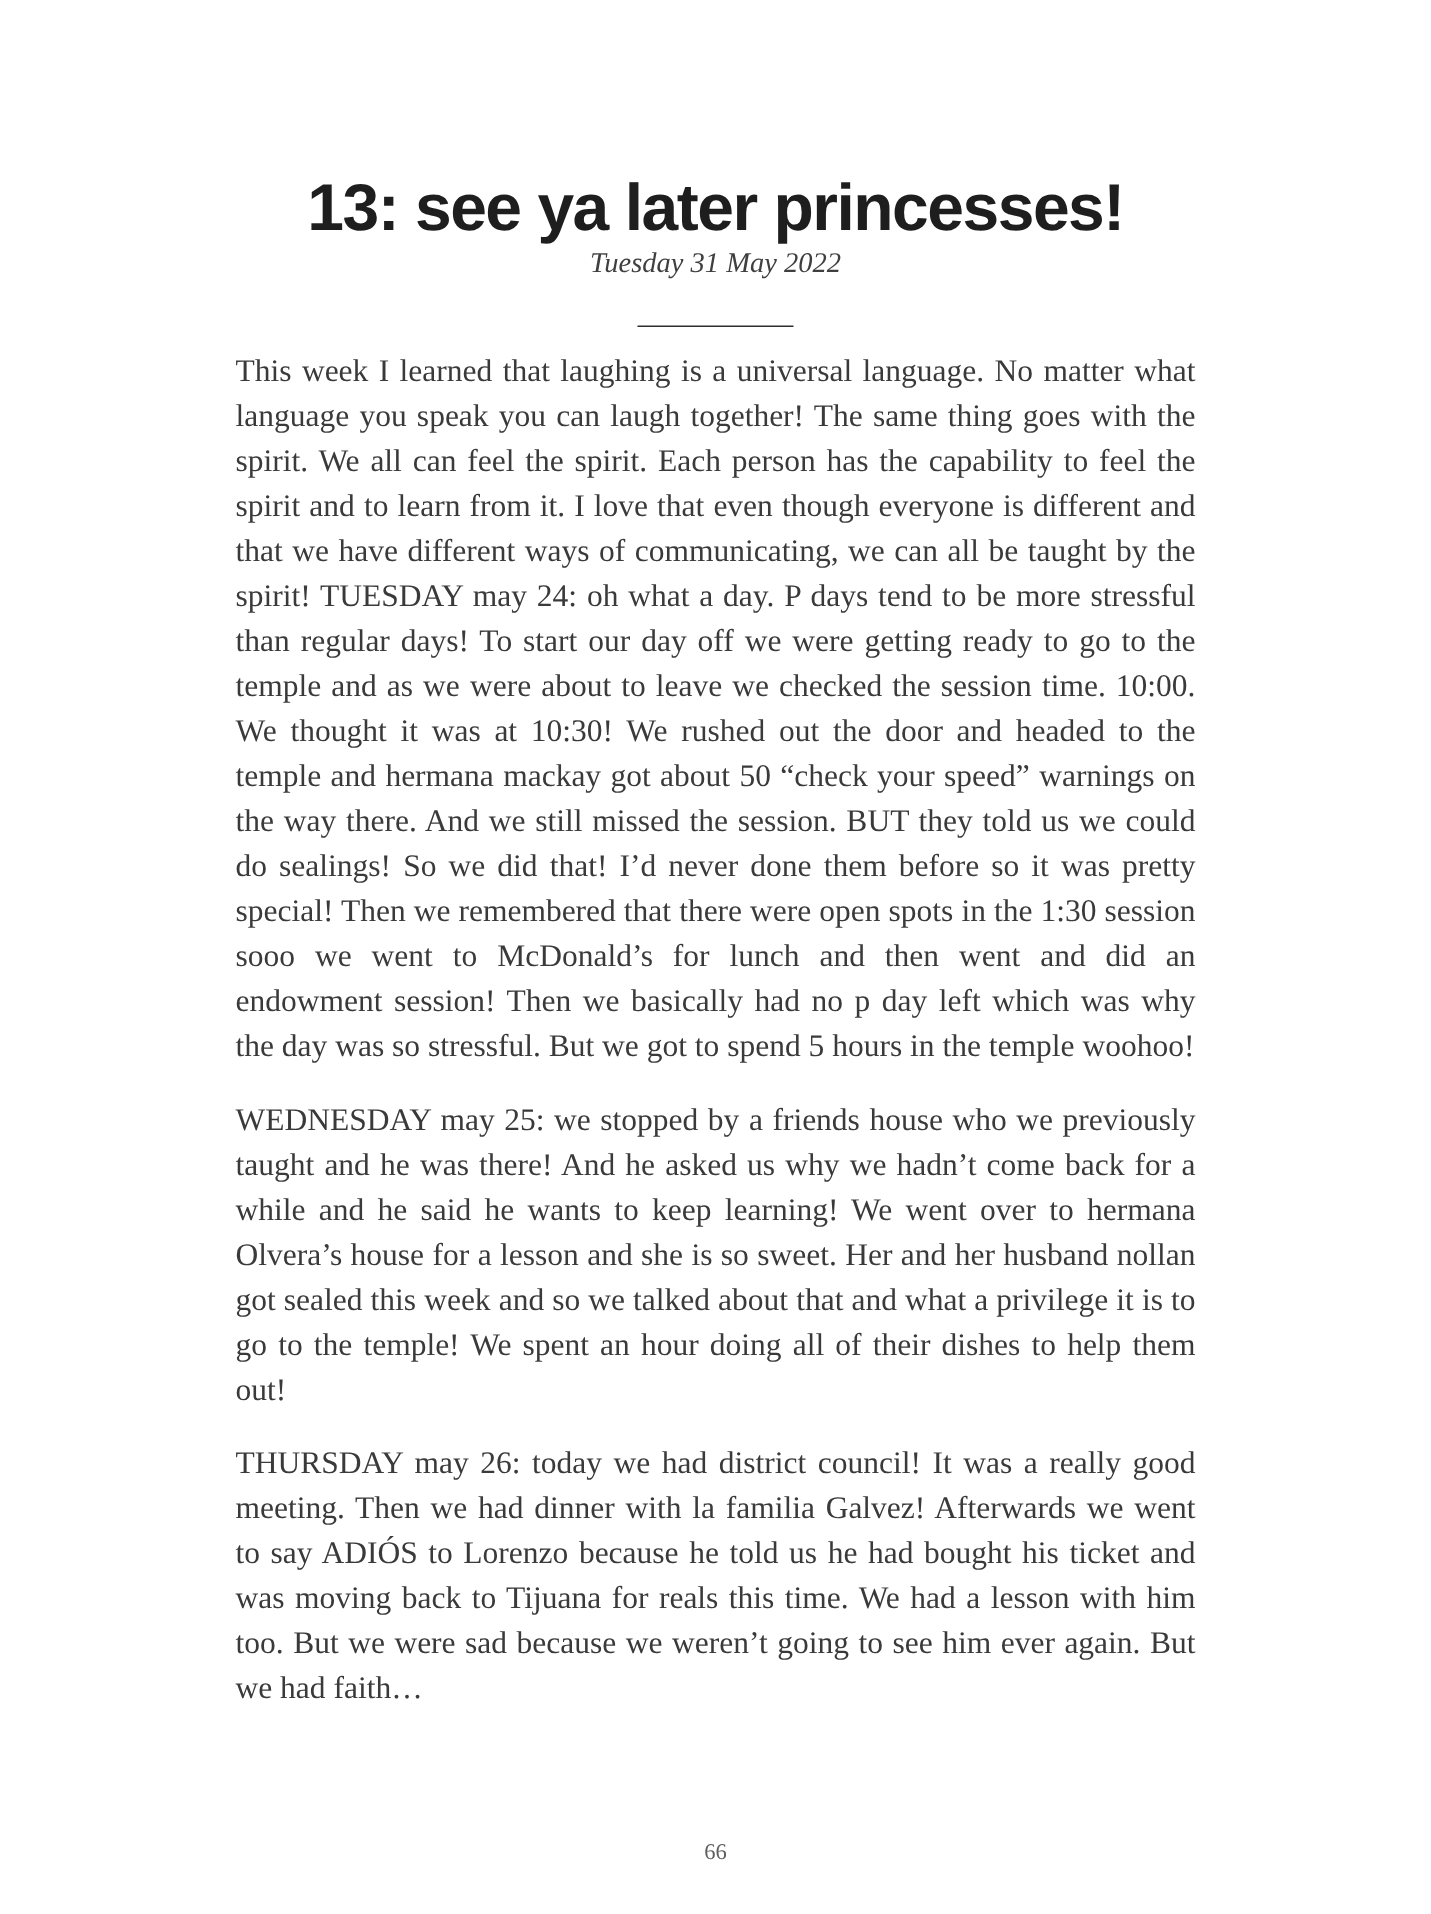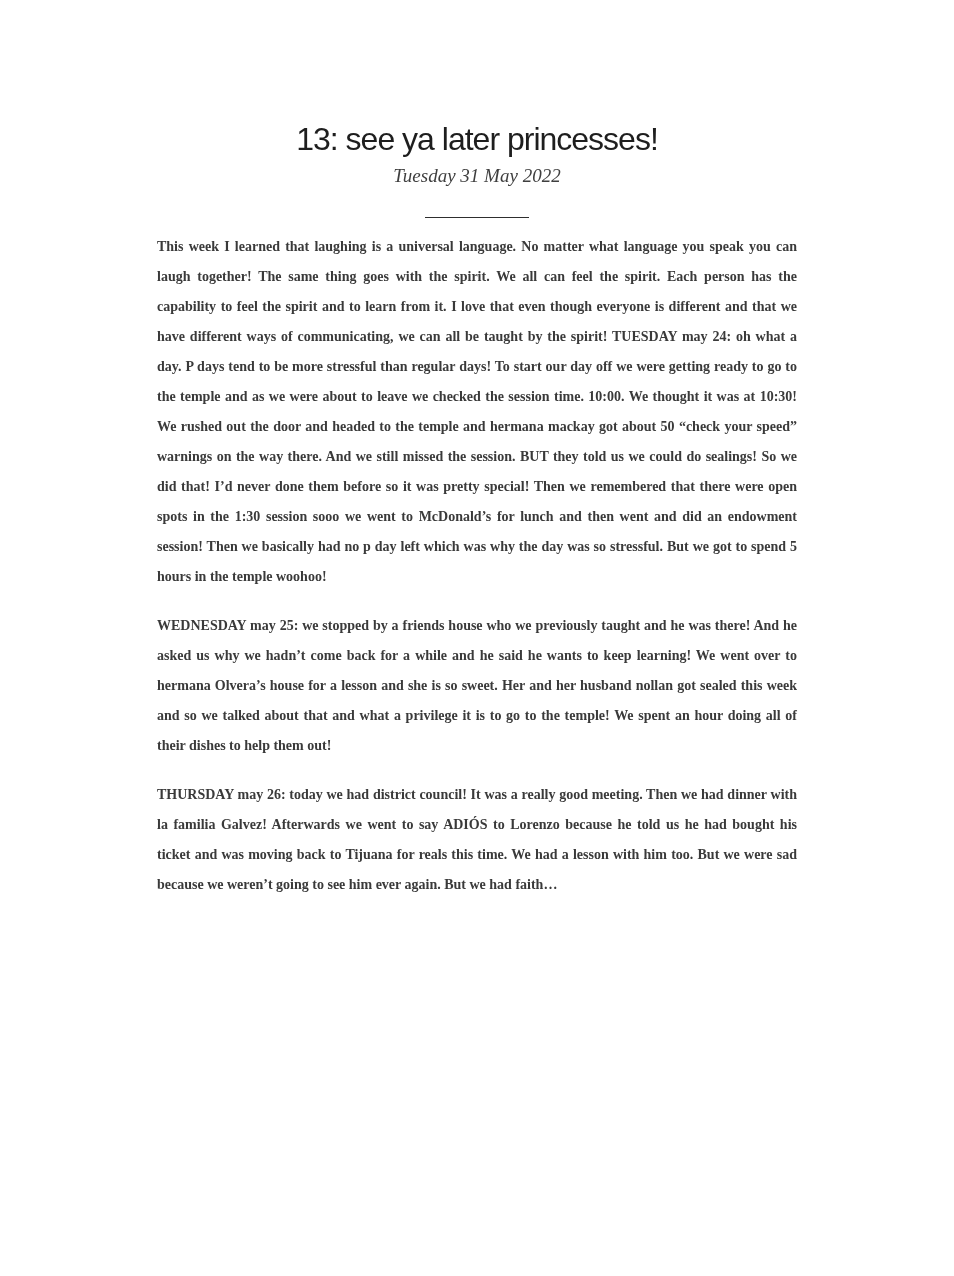--- a/index.html
+++ b/index.html
@@ -23,22 +23,22 @@
     position: relative;
     width: 954px;
     height: 1276px;
     background: var(--background);
     padding-top: 117px;
   }
   .post-title {
     margin: 0;
     text-align: center;
     font-family: "Liberation Sans", sans-serif;
-    font-weight: normal;
-    font-size: 32px;
+    font-weight: bold;
+    font-size: 44px;
     line-height: 44px;
     letter-spacing: -1px;
     color: var(--title-text);
   }
   .post-date {
     margin-top: 5px;
     text-align: center;
     font-family: "Liberation Serif", serif;
     font-style: italic;
     font-size: 19px;
@@ -48,25 +48,24 @@
   .divider {
     width: 104px;
     height: 0;
     border-top: 1.5px solid var(--divider);
     margin: 31px auto 0 auto;
   }
   .post-body {
     width: 640px;
     margin: 14px auto 0 auto;
     font-family: "Liberation Serif", serif;
-    font-size: 14px;
+    font-size: 21px;
     line-height: 30px;
     color: var(--body-text);
     text-align: justify;
-    font-weight: bold;
   }
   .post-body p {
     margin: 0 0 19px 0;
   }
   .post-body p:last-child { margin-bottom: 0; }
   .page-number {
     position: absolute;
     left: 0;
     right: 0;
     bottom: 32px;
@@ -87,14 +86,15 @@
   <div class="post-date">Tuesday 31 May 2022</div>
 
   <div class="divider"></div>
 
   <article class="post-body">
     <p>This week I learned that laughing is a universal language. No matter what language you speak you can laugh together! The same thing goes with the spirit. We all can feel the spirit. Each person has the capability to feel the spirit and to learn from it. I love that even though everyone is different and that we have different ways of communicating, we can all be taught by the spirit! TUESDAY may 24: oh what a day. P days tend to be more stressful than regular days! To start our day off we were getting ready to go to the temple and as we were about to leave we checked the session time. 10:00. We thought it was at 10:30! We rushed out the door and headed to the temple and hermana mackay got about 50 “check your speed” warnings on the way there. And we still missed the session. BUT they told us we could do sealings! So we did that! I’d never done them before so it was pretty special! Then we remembered that there were open spots in the 1:30 session sooo we went to McDonald’s for lunch and then went and did an endowment session! Then we basically had no p day left which was why the day was so stressful. But we got to spend 5 hours in the temple woohoo!</p>
     <p>WEDNESDAY may 25: we stopped by a friends house who we previously taught and he was there! And he asked us why we hadn’t come back for a while and he said he wants to keep learning! We went over to hermana Olvera’s house for a lesson and she is so sweet. Her and her husband nollan got sealed this week and so we talked about that and what a privilege it is to go to the temple! We spent an hour doing all of their dishes to help them out!</p>
     <p>THURSDAY may 26: today we had district council! It was a really good meeting. Then we had dinner with la familia Galvez! Afterwards we went to say ADIÓS to Lorenzo because he told us he had bought his ticket and was moving back to Tijuana for reals this time. We had a lesson with him too. But we were sad because we weren’t going to see him ever again. But we had faith…</p>
   </article>
 
+  <div class="page-number">66</div>
 
 </div>
 
 </body></html>

